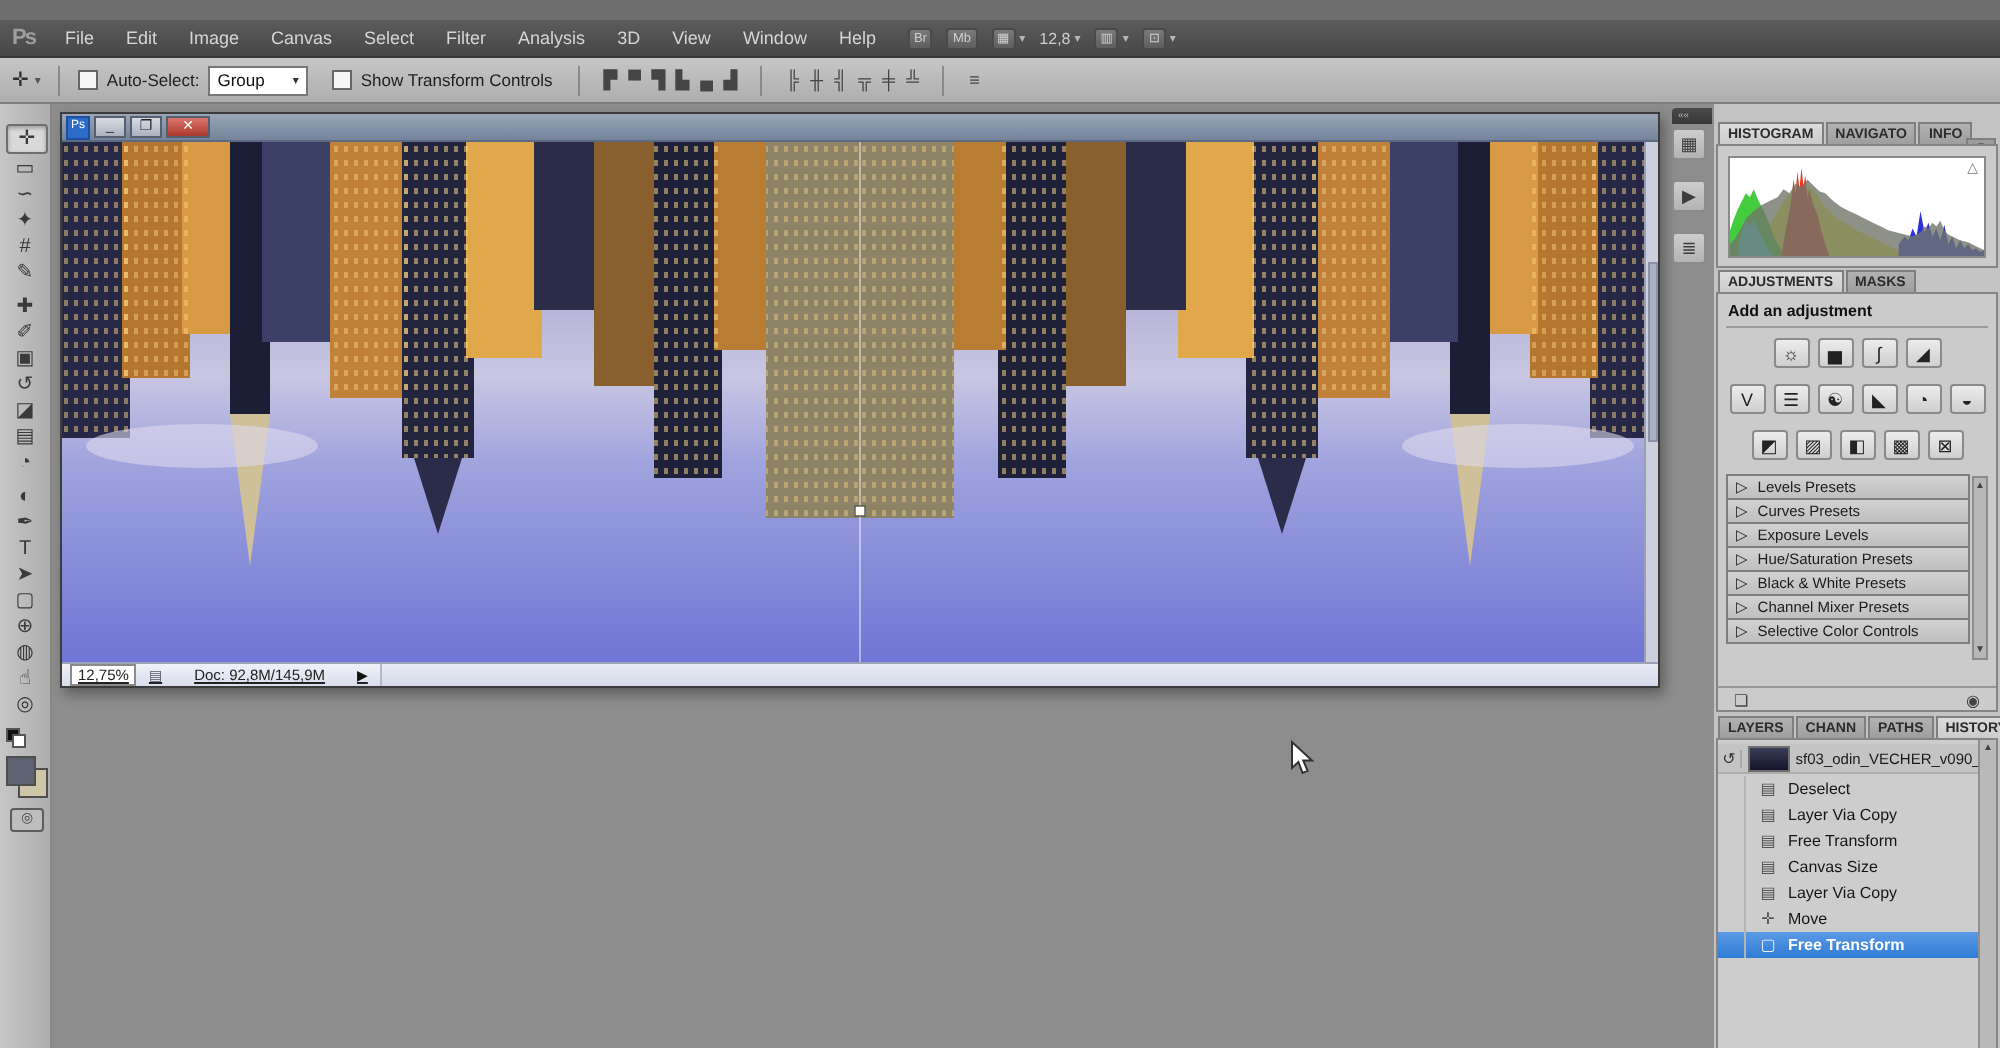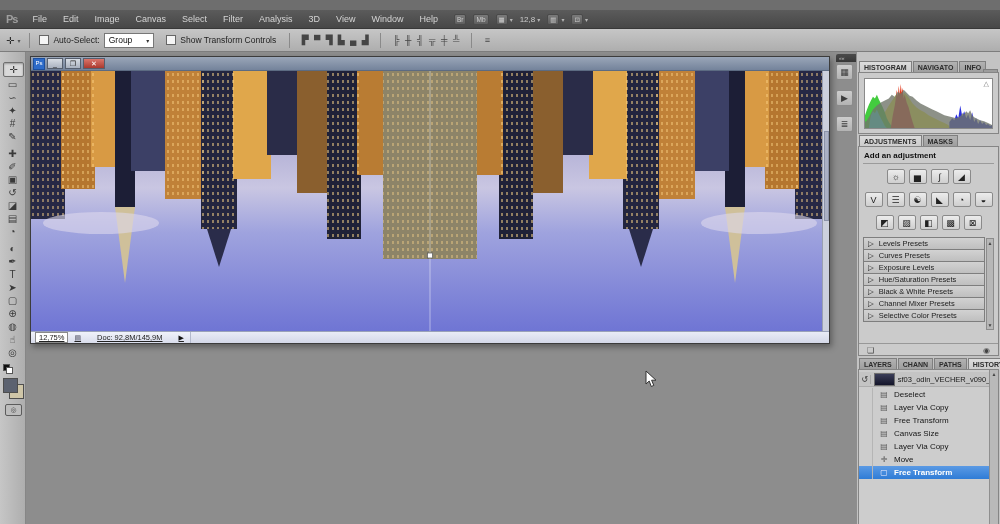--- a/index.html
+++ b/index.html
@@ -359,21 +359,21 @@
         <div class="preset">
             <span>▷</span>
             <span>Black &amp; White Presets</span>
           </div>
         <div class="preset">
             <span>▷</span>
             <span>Channel Mixer Presets</span>
           </div>
         <div class="preset">
             <span>▷</span>
-            <span>Selective Color Presets</span>
+            <span>Selective Color Controls</span>
           </div>
         <div class="pscroll">
           <span class="up">▲</span>
           <span class="dn">▼</span>
         </div>
       </div>
       <div class="adj-footer">
         <span class="fl">❏</span>
         <span class="fr">◉</span>
       </div>

